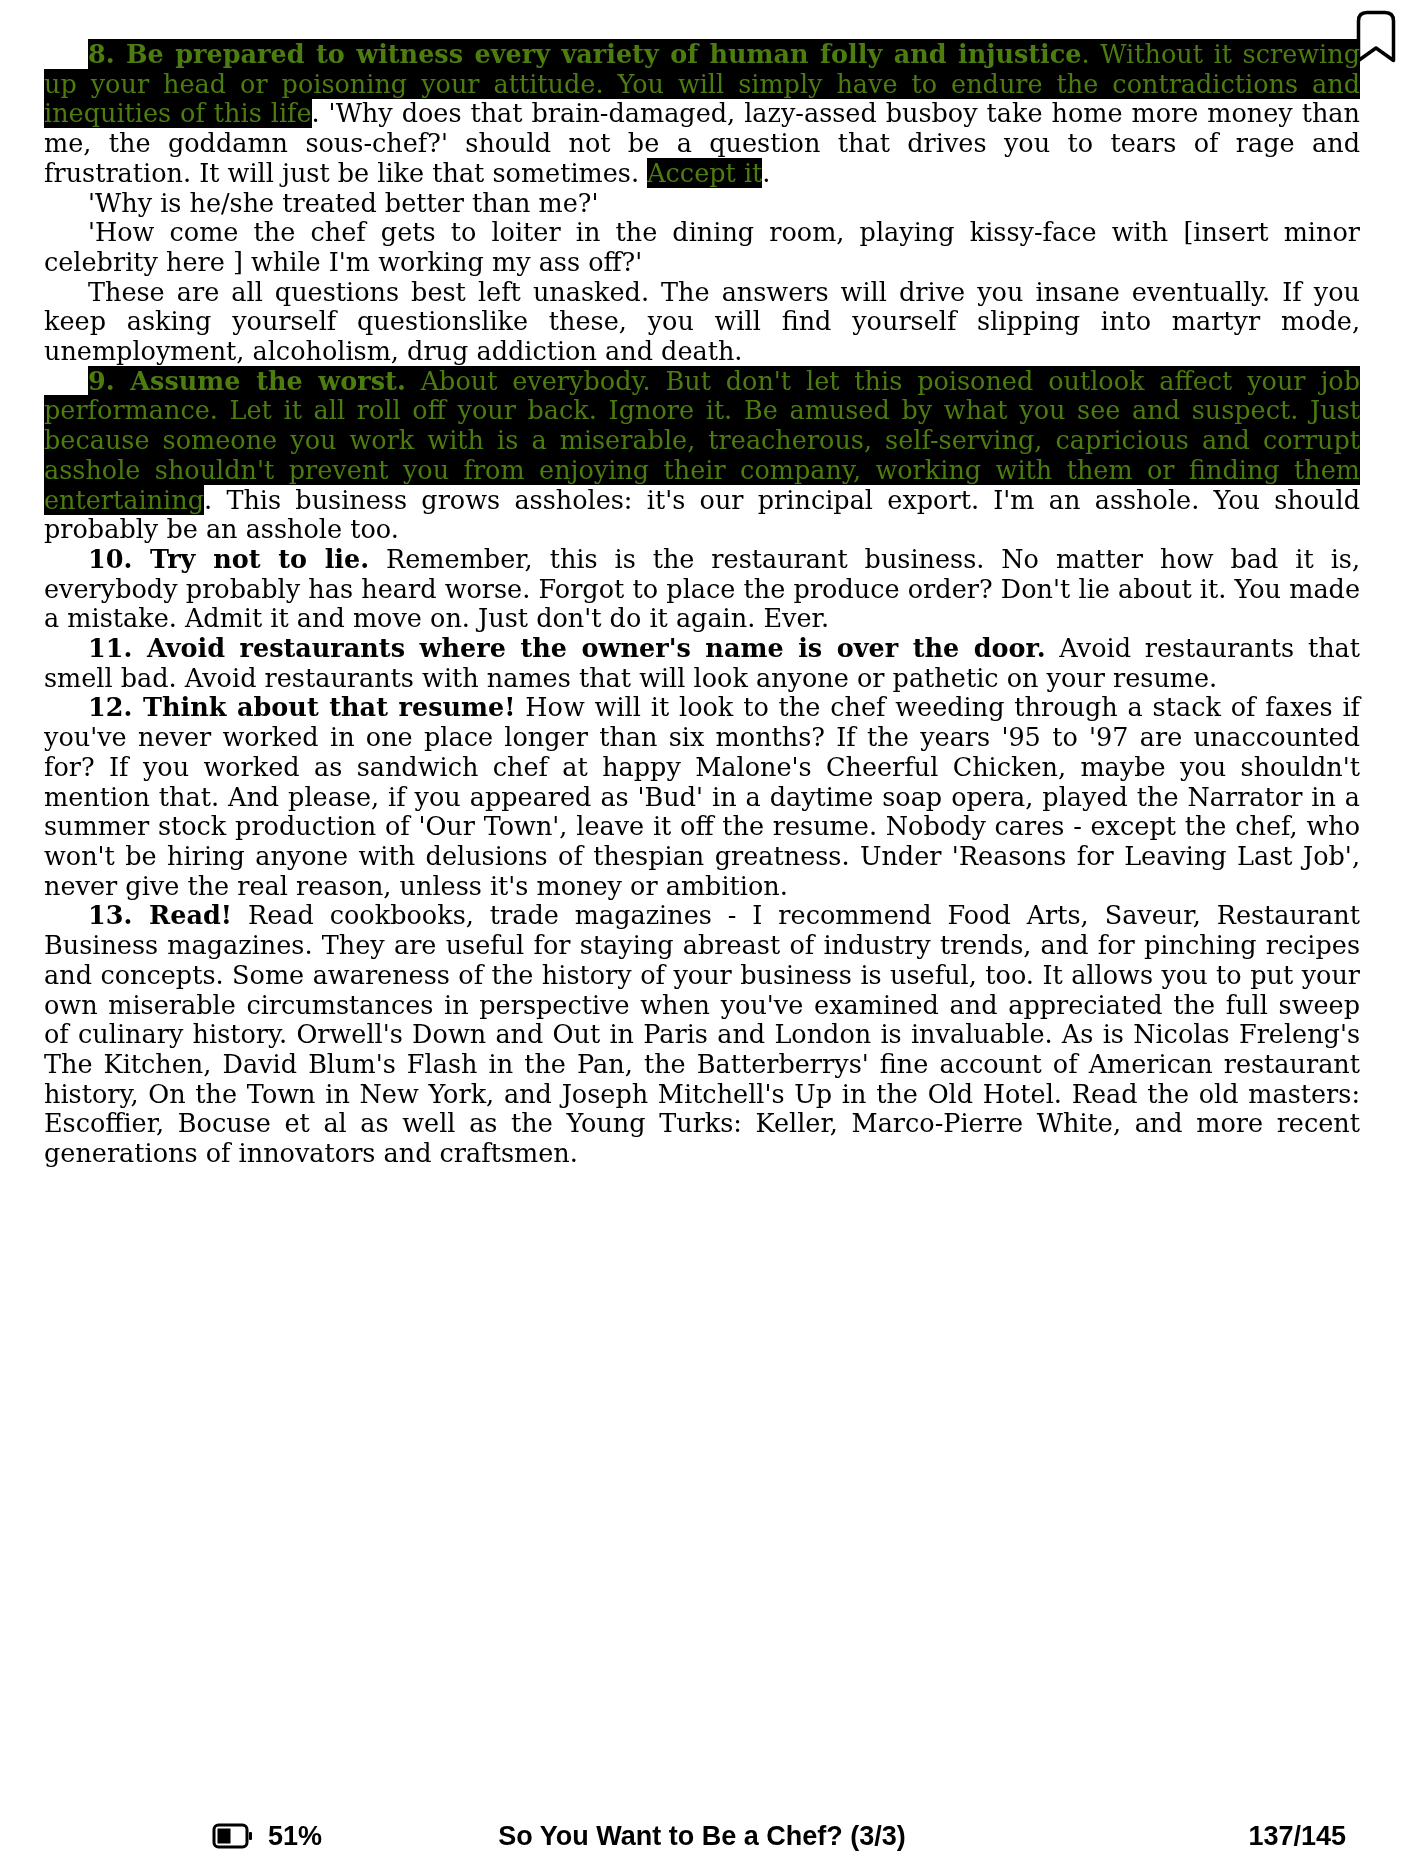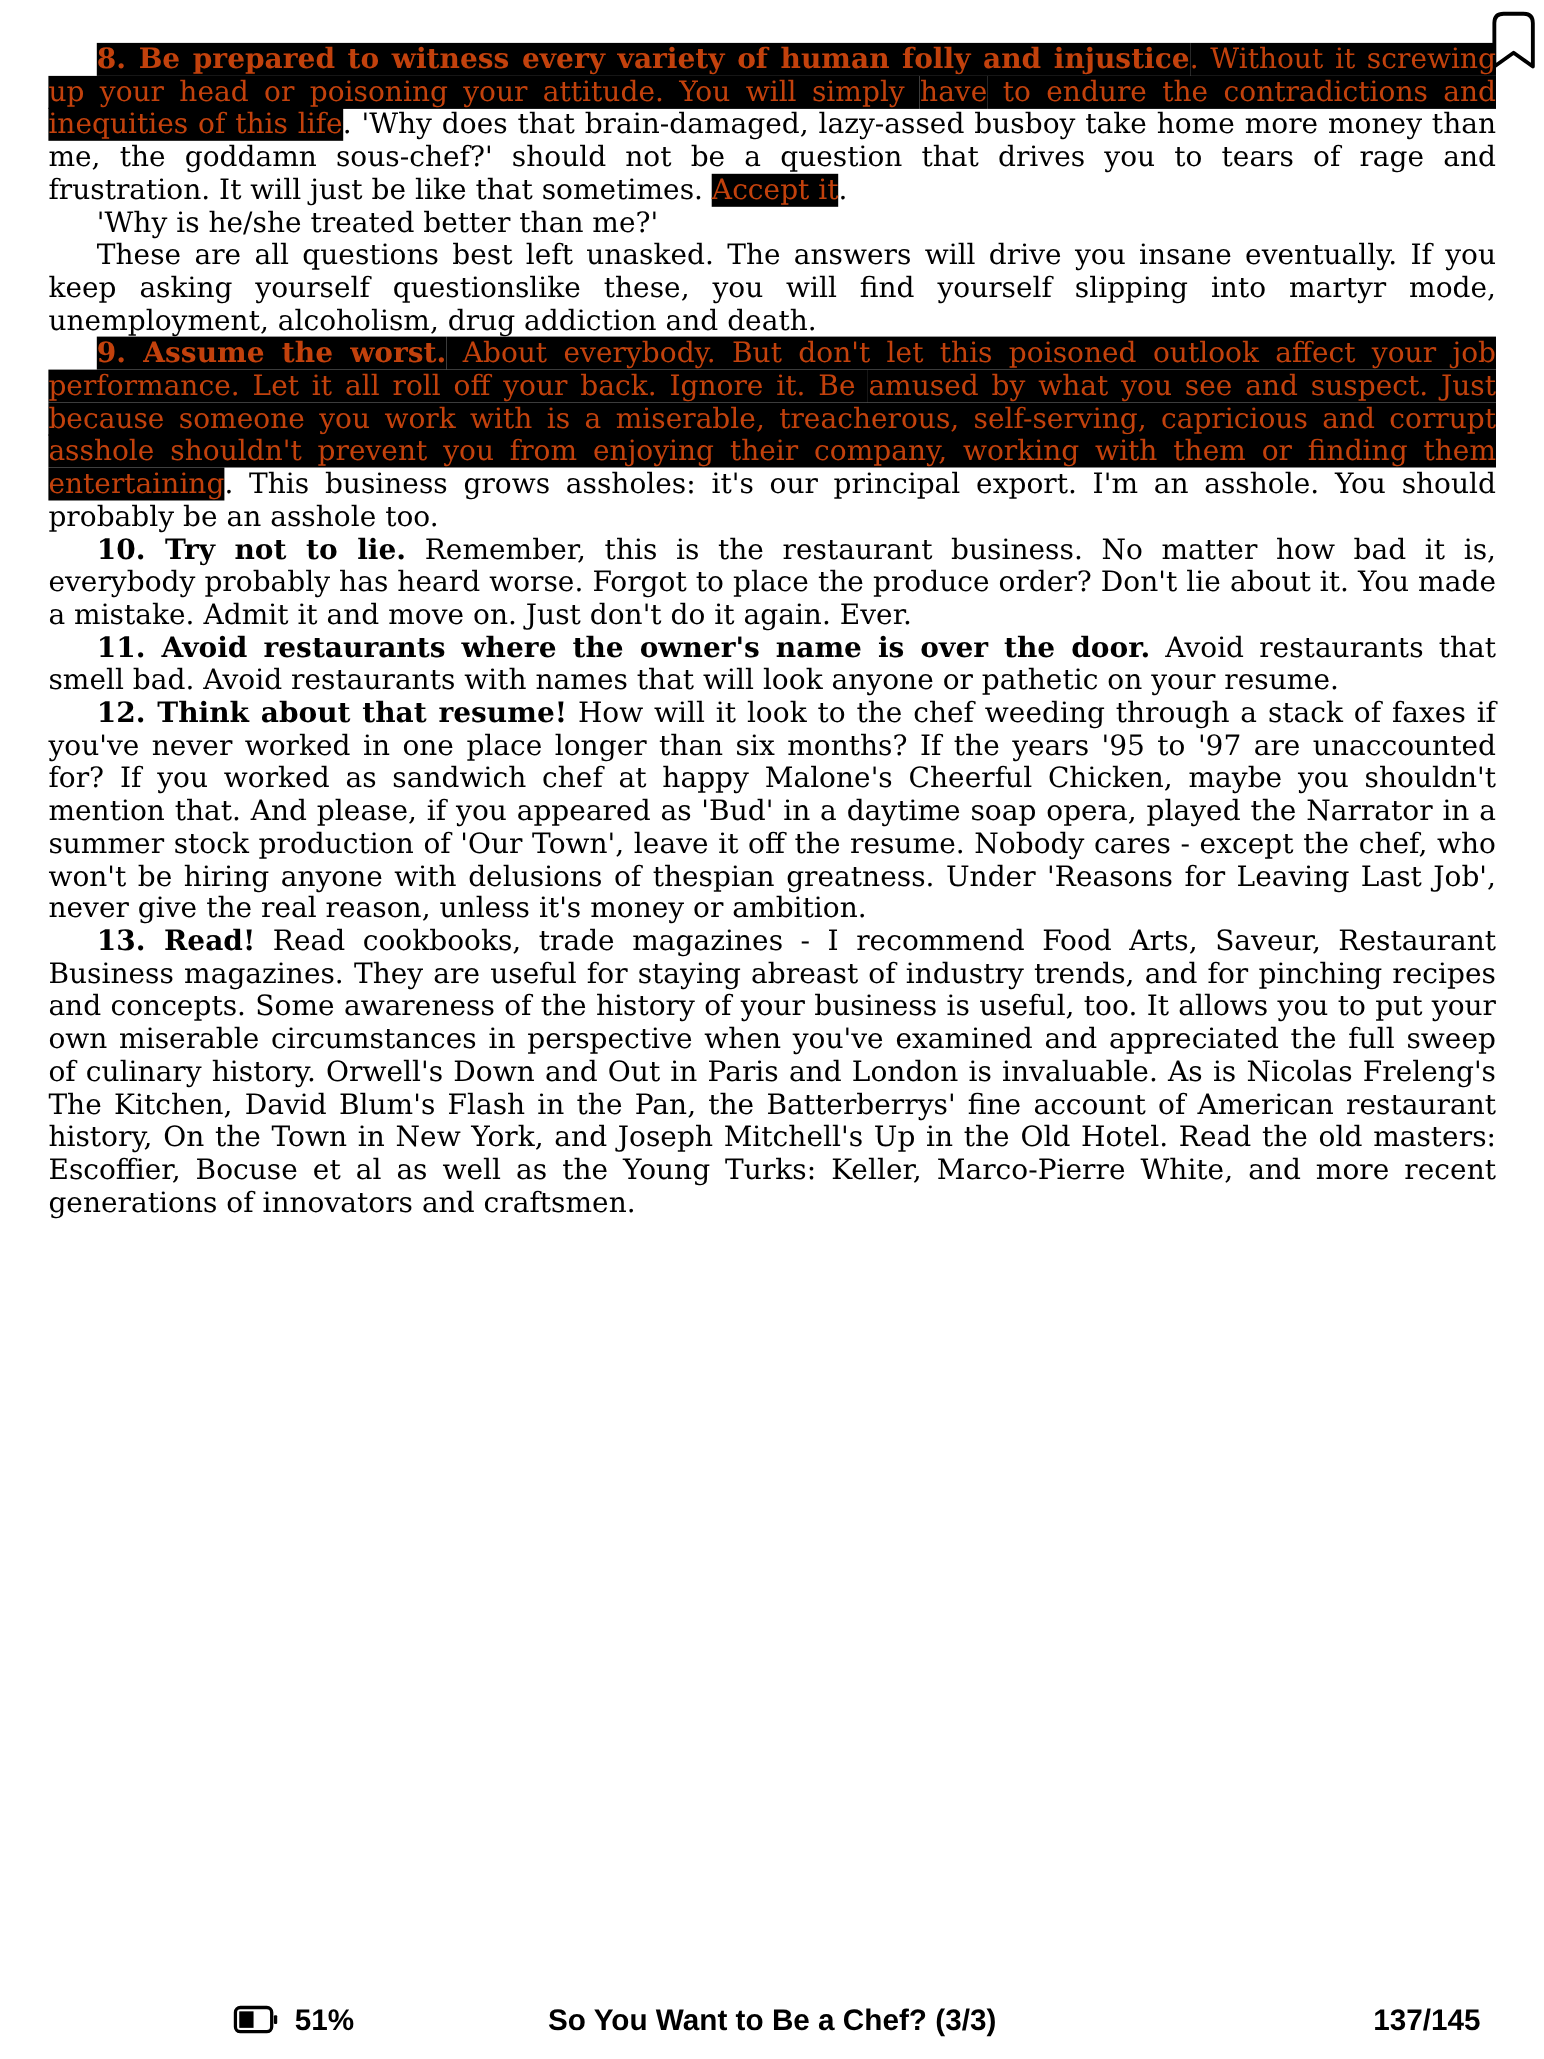--- a/index.html
+++ b/index.html
@@ -36,21 +36,21 @@
     line-height: 29.7px;
     color: #000000;
   }
   .page-text p {
     margin: 0;
     text-align: justify;
     text-indent: 44px;
   }
   .seg.b  { font-weight: bold; }
   .seg.i  { }
-  .seg.hl { background: #000000; color: #c2410c; }
+  .seg.hl { background: #000000; color: #4d7c0f; }
   
   .footer {
     position: absolute;
     left: 0;
     right: 0;
     bottom: 14px;
     height: 44px;
     font-family: "Liberation Sans", sans-serif;
     font-weight: 600;
     font-size: 27px;
@@ -89,20 +89,21 @@
 
 <div class="reader-page">
 
   <svg class="bookmark" viewBox="0 0 42 56">
     <path d="M 3.5 12 Q 3.5 3.5 12 3.5 L 30 3.5 Q 38.5 3.5 38.5 12 L 38.5 51.5 L 21 39 L 3.5 51.5 Z" fill="#ffffff" stroke="#000000" stroke-width="3.5" stroke-linejoin="round"></path>
   </svg>
 
   <div class="page-text">
       <p><span class="seg b hl">8. Be prepared to witness every variety of human folly and injustice</span><span class="seg hl">. Without it screwing up your head or poisoning your attitude. You will simply </span><span class="seg i hl">have</span><span class="seg hl"> to endure the contradictions and inequities of this life</span><span class="seg">. 'Why does that brain-damaged, lazy-assed busboy take home more money than me, </span><span class="seg i">the goddamn sous-chef</span><span class="seg">?' should not be a question that drives you to tears of rage and frustration. It will just be like that sometimes. </span><span class="seg hl">Accept it</span><span class="seg">.</span></p>
       <p><span class="seg">'Why is he/she treated better than me?'</span></p>
+      <p><span class="seg">'How come the chef gets to loiter in the dining room, playing kissy-face with [insert minor celebrity here ] while I'm working my ass off?'</span></p>
       <p><span class="seg">These are all questions best left unasked. The answers will drive you insane eventually. If you keep asking yourself questionslike these, you will find yourself slipping into martyr mode, unemployment, alcoholism, drug addiction and death.</span></p>
       <p><span class="seg b hl">9. Assume the worst.</span><span class="seg hl"> About everybody. But don't let this poisoned outlook affect your job performance. Let it all roll off your back. Ignore it. Be </span><span class="seg i hl">amused</span><span class="seg hl"> by what you see and suspect. Just because someone you work with is a miserable, treacherous, self-serving, capricious and corrupt asshole shouldn't prevent you from enjoying their company, working with them or finding them entertaining</span><span class="seg">. This business </span><span class="seg i">grows</span><span class="seg"> assholes: it's our principal export. I'm an asshole. You should probably be an asshole too.</span></p>
       <p><span class="seg b">10. Try not to lie.</span><span class="seg"> Remember, this is the restaurant business. No matter how bad it is, everybody probably has heard worse. Forgot to place the produce order? Don't lie about it. You made a mistake. Admit it and move on. Just don't do it again. Ever.</span></p>
       <p><span class="seg b">11. Avoid restaurants where the owner's name is over the door.</span><span class="seg"> Avoid restaurants that smell bad. Avoid restaurants with names that will look anyone or pathetic on your resume.</span></p>
       <p><span class="seg b">12. Think about that resume!</span><span class="seg"> How will it look to the chef weeding through a stack of faxes if you've never worked in one place longer than six months? If the years '95 to '97 are unaccounted for? If you worked as sandwich chef at happy Malone's Cheerful Chicken, maybe you shouldn't mention that. And please, if you appeared as 'Bud' in a daytime soap opera, played the Narrator in a summer stock production of </span><span class="seg i">'Our Town',</span><span class="seg"> leave it off the resume. Nobody cares - except the chef, who won't be hiring anyone with delusions of thespian greatness. Under 'Reasons for Leaving Last Job', never give the real reason, unless it's money or ambition.</span></p>
       <p><span class="seg b">13. Read!</span><span class="seg"> Read cookbooks, trade magazines - I recommend </span><span class="seg i">Food Arts, Saveur, Restaurant Business</span><span class="seg"> magazines. They are useful for staying abreast of industry trends, and for pinching recipes and concepts. Some awareness of the history of your business is useful, too. It allows you to put your own miserable circumstances in perspective when you've examined and appreciated the full sweep of culinary history. Orwell's </span><span class="seg i">Down and Out in Paris and London</span><span class="seg"> is invaluable. As is Nicolas Freleng's </span><span class="seg i">The Kitchen,</span><span class="seg"> David Blum's </span><span class="seg i">Flash in the Pan,</span><span class="seg"> the Batterberrys' fine account of American restaurant history, </span><span class="seg i">On the Town in New York,</span><span class="seg"> and Joseph Mitchell's </span><span class="seg i">Up in the Old Hotel.</span><span class="seg"> Read the old masters: Escoffier, Bocuse et al as well as the Young Turks: Keller, Marco-Pierre White, and more recent generations of innovators and craftsmen.</span></p>
     </div>
 
   <div class="footer">
     <div class="battery-group">

